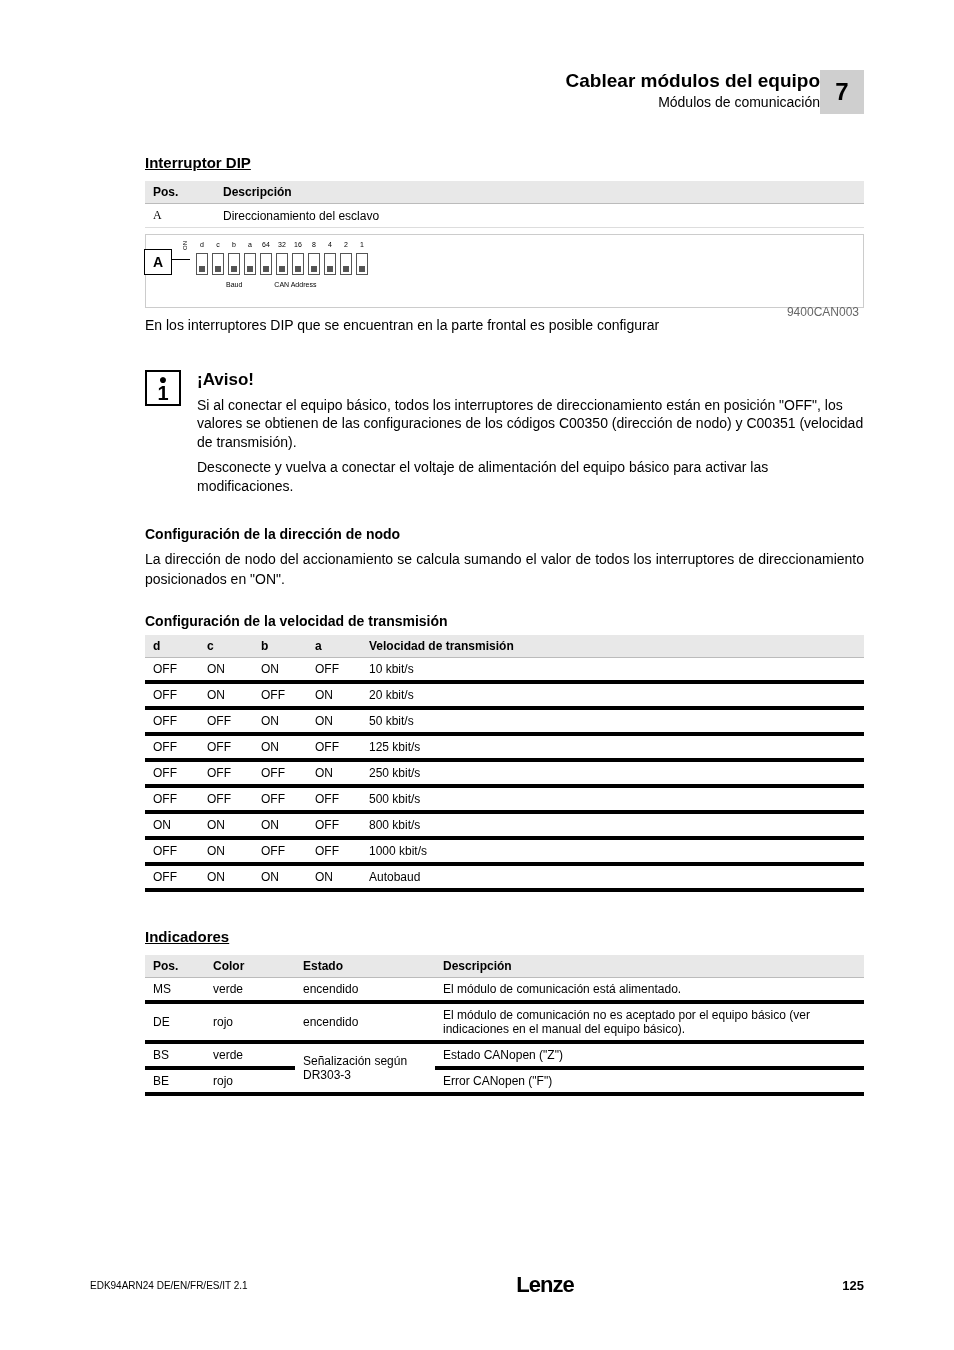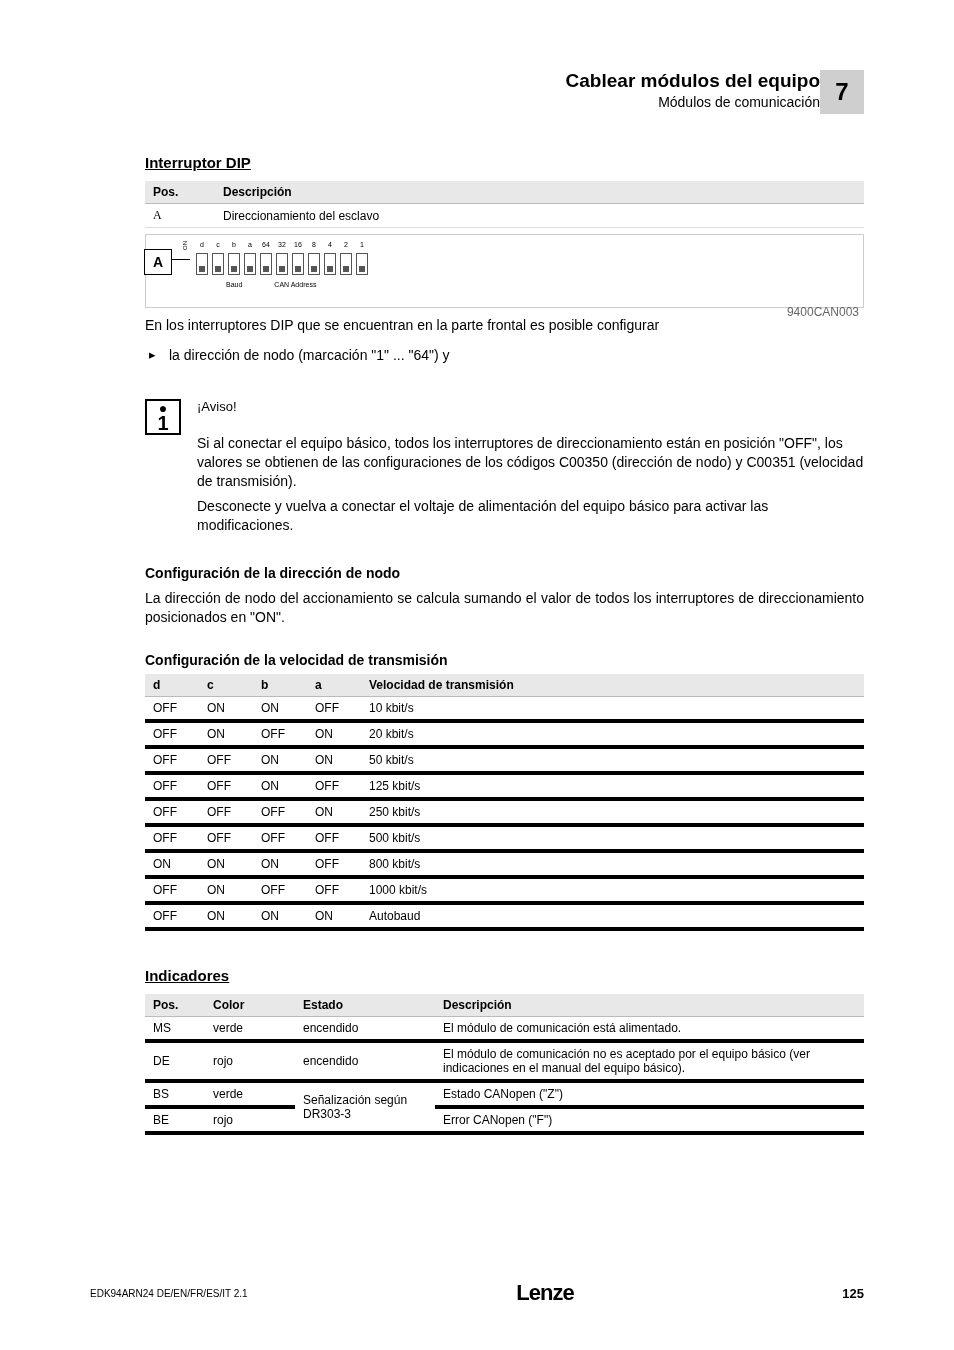--- a/index.html
+++ b/index.html
@@ -195,23 +195,23 @@
     align-items: center;
     justify-content: center;
     font-weight: bold;
     font-size: 20px;
     line-height: 0.7;
     flex-shrink: 0;
   }
   .aviso-icon .dot { font-size: 14px; margin-bottom: 2px; }
   .aviso-content { flex: 1; }
   .aviso-title {
-    font-size: 13px;
-    font-weight: normal;
-    margin-bottom: 20px;
+    font-size: 17px;
+    font-weight: bold;
+    margin-bottom: 6px;
   }
   .aviso-p {
     font-size: 14px;
     line-height: 1.35;
     margin-bottom: 6px;
   }
 
   h5.sub-title {
     font-size: 14px;
     font-weight: bold;
@@ -236,21 +236,21 @@
     padding: 4px 8px;
     border-bottom: 4px solid #000000;
   }
   table.baud-table th:nth-child(1),
   table.baud-table th:nth-child(2),
   table.baud-table th:nth-child(3),
   table.baud-table th:nth-child(4) { width: 54px; }
 
   .footer {
     position: absolute;
-    bottom: 44px;
+    bottom: 52px;
     left: 90px;
     right: 90px;
     display: flex;
     justify-content: space-between;
     align-items: center;
     font-size: 10px;
   }
   .footer-center {
     font-size: 22px;
     font-weight: bold;
@@ -341,21 +341,20 @@
     <div class="dip-bottom-labels">
       <span>Baud</span>
       <span>CAN Address</span>
     </div>
     <div class="dip-code">9400CAN003</div>
   </div>
 
 
   <p class="body-text">En los interruptores DIP que se encuentran en la parte frontal es posible configurar</p>
   <ul class="arrow-list">
-    <li>la dirección de nodo (marcación "1" ... "64") y</li>
   </ul>
 
   <div class="aviso-block">
     <div class="aviso-icon">
       <div class="dot">●</div>
         <div>1</div>
     </div>
     <div class="aviso-content">
       <div class="aviso-title">¡Aviso!</div>
       <p class="aviso-p">Si al conectar el equipo básico, todos los interruptores de direccionamiento están en posición "OFF", los valores se obtienen de las configuraciones de los códigos C00350 (dirección de nodo) y C00351 (velocidad de transmisión).</p>

